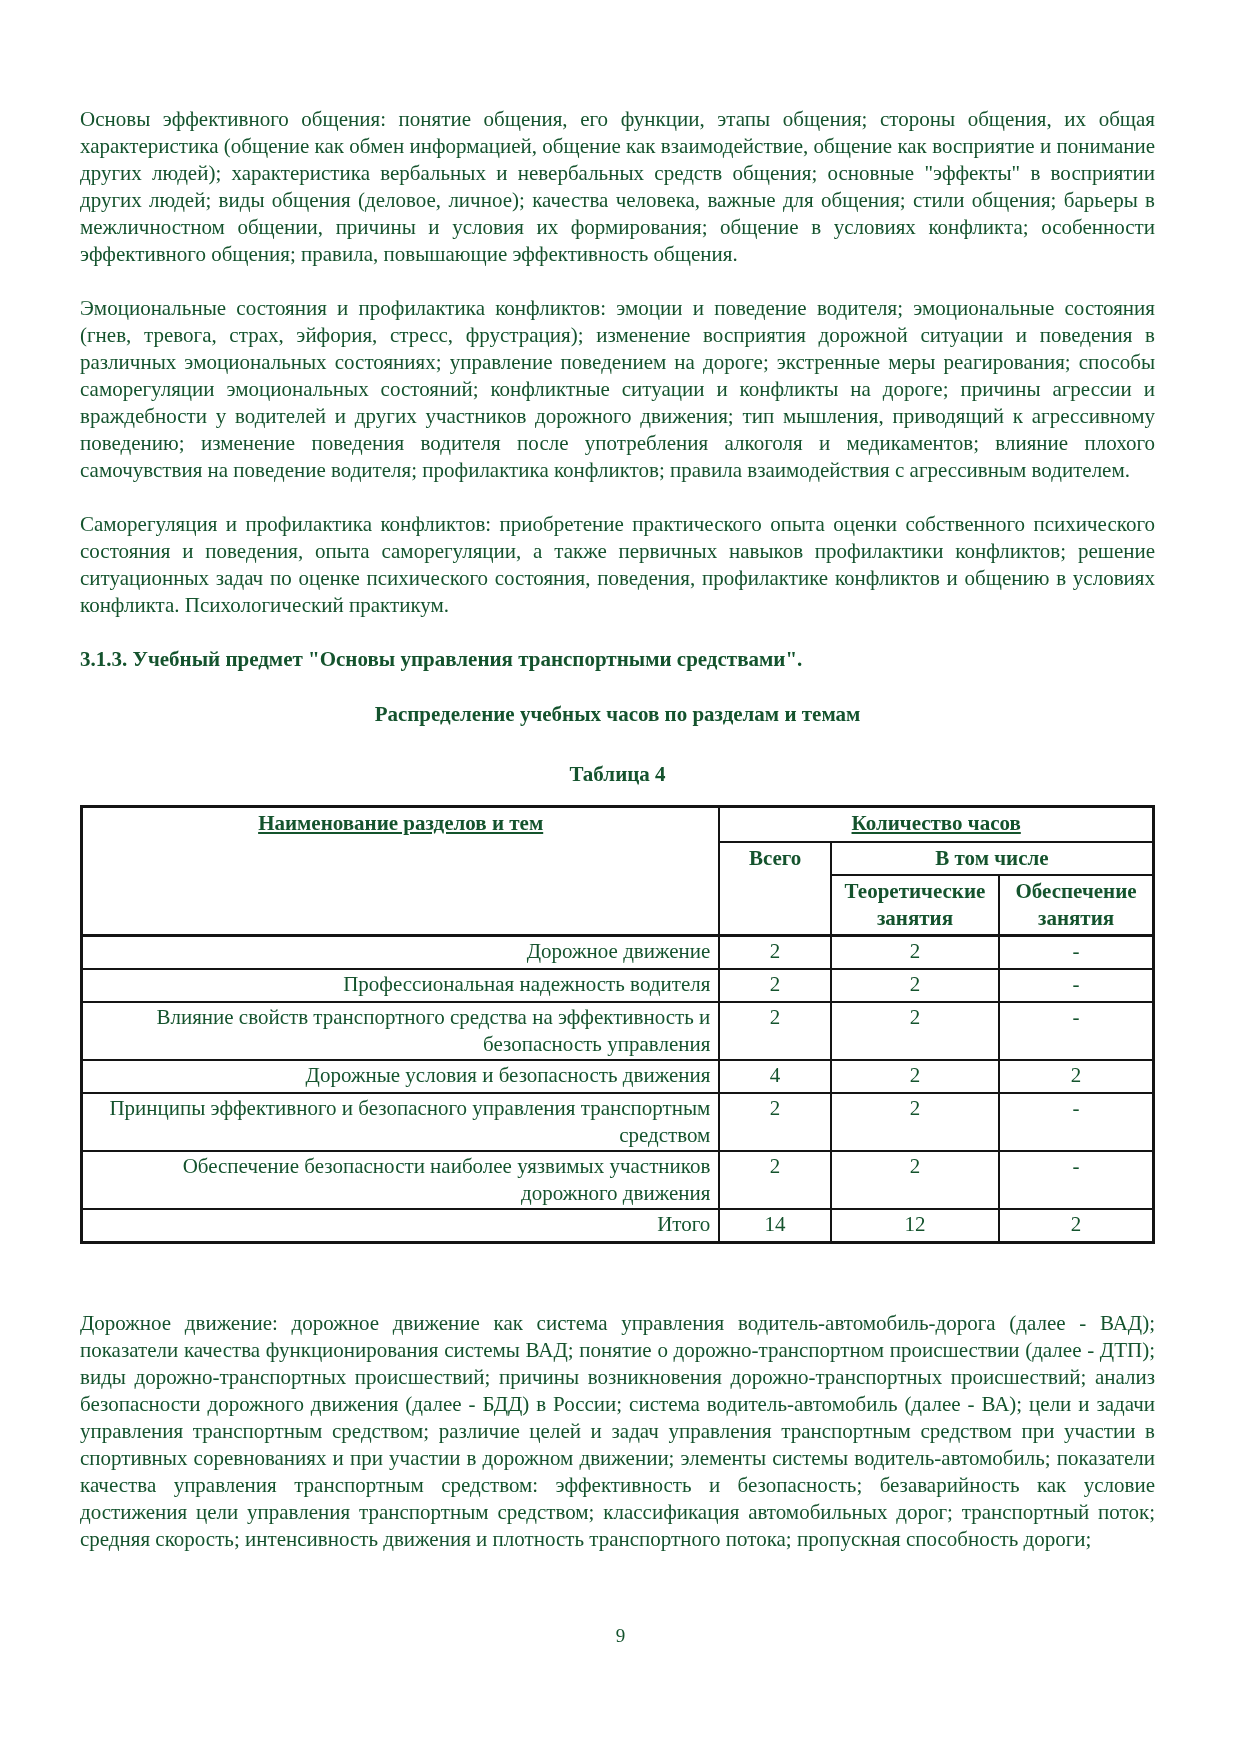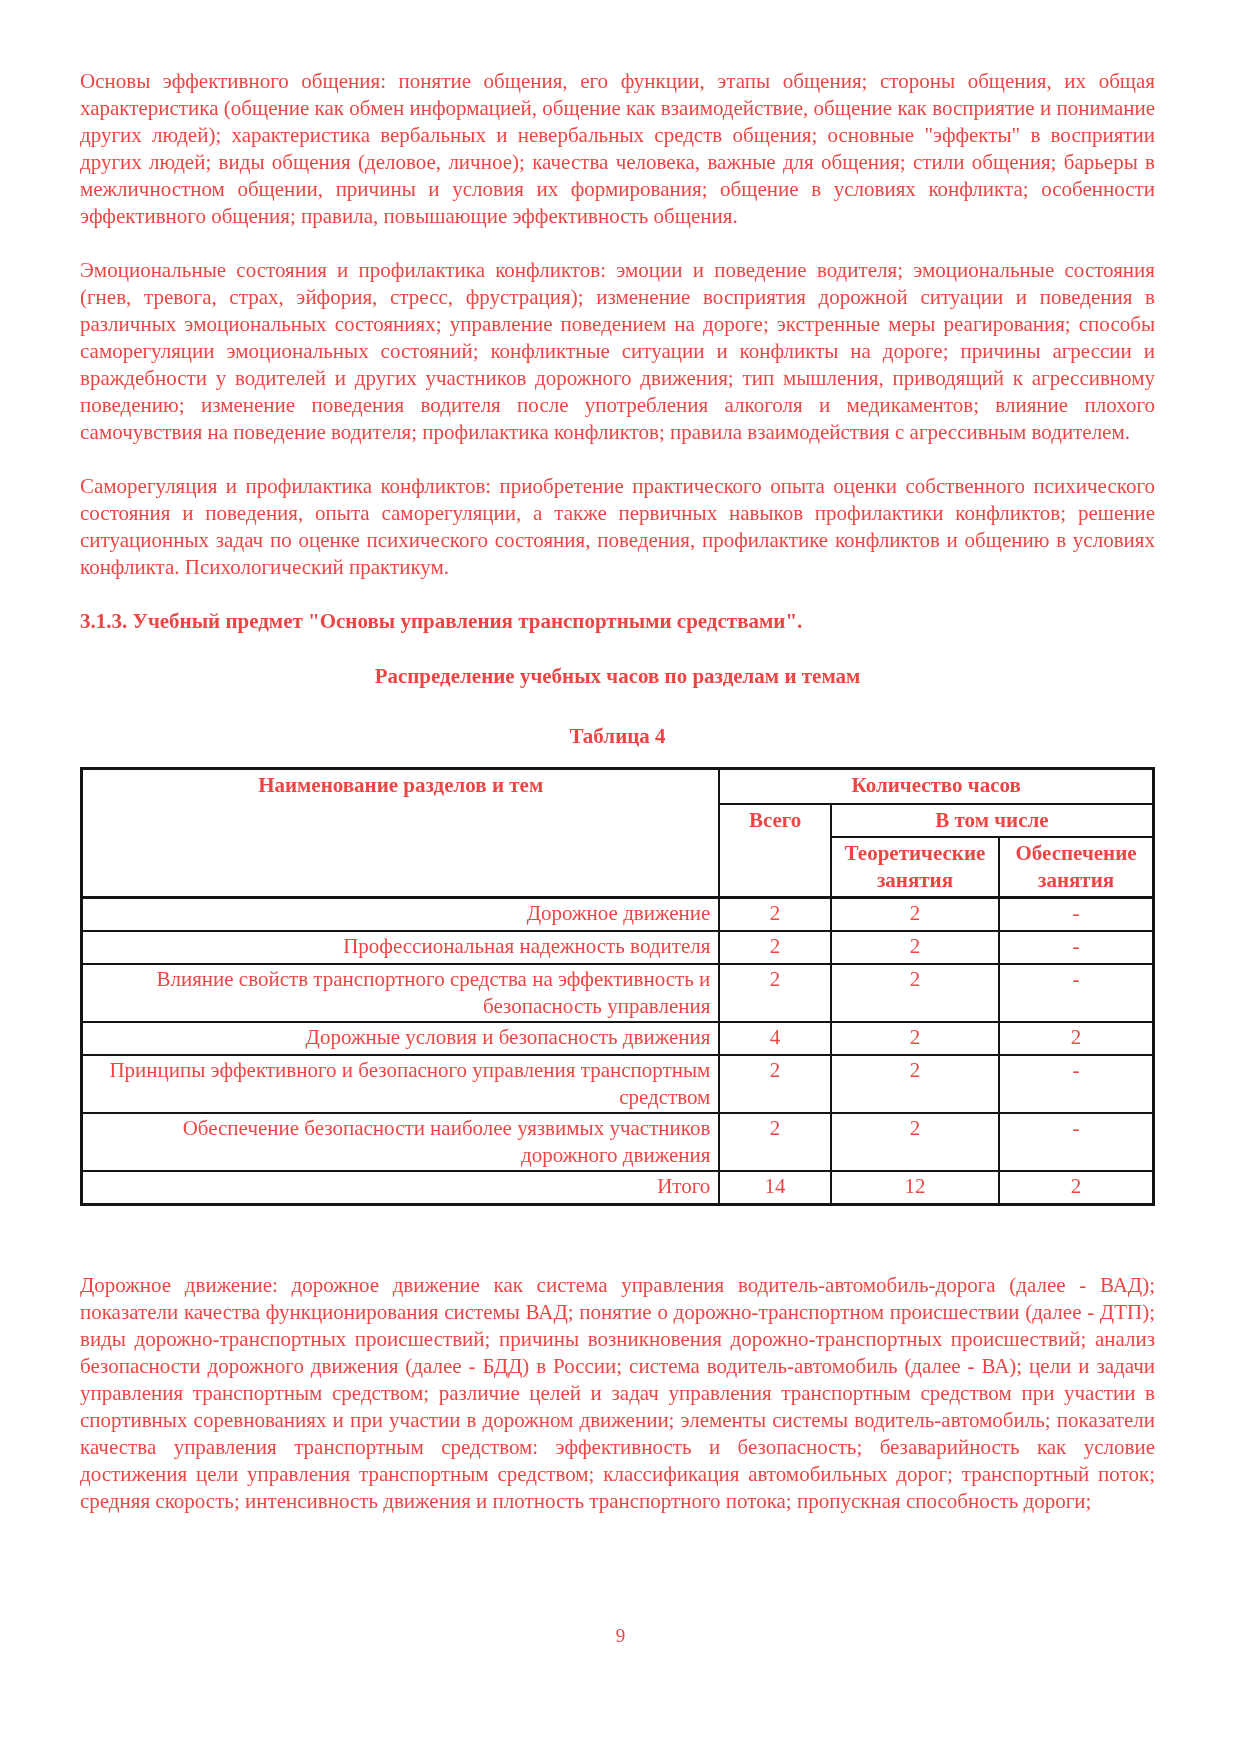--- a/index.html
+++ b/index.html
@@ -1,26 +1,26 @@
 <!DOCTYPE html>
 <html lang="ru"><head>
 <meta charset="utf-8">
 <style>
   html,body { margin:0; padding:0; background:#ffffff; }
   .page {
     position:relative;
     width:1241px;
     height:1755px;
     box-sizing:border-box;
-    padding:68px 86px 0 80px;
+    padding:106px 86px 0 80px;
     background:#ffffff;
     font-family:"Liberation Serif","DejaVu Serif",serif;
     font-size:21px;
     line-height:27px;
-    color:#ef4444;
+    color:#14532d;
     overflow:hidden;
   }
   .para { margin:0 0 27px 0; text-align:justify; }
   .heading { margin:0 0 28px 0; font-weight:bold; text-align:left; }
   .table-title { margin:12px 0 33px 0; font-weight:bold; text-align:center; }
   .table-label { margin:0 0 17px 0; font-weight:bold; text-align:center; }
 
   table.hours {
     width:100%;
     border-collapse:collapse;
@@ -31,21 +31,21 @@
   table.hours th, table.hours td {
     border:2px solid #141414;
     vertical-align:top;
     line-height:27px;
   }
   table.hours th {
     font-weight:bold;
     text-align:center;
     padding:2px 4px;
   }
-  table.hours thead tr.r1 th { height:29px; }
+  table.hours thead tr.r1 th { height:29px;text-decoration:underline; }
   table.hours thead tr.r2 th { height:27px; }
   table.hours tbody tr:first-child td { border-top:3px solid #141414; }
   table.hours td { padding:1px 4px; height:29px; }
   table.hours td.name { text-align:right; padding-left:5px; padding-right:8px; }
   table.hours td.num { text-align:center; }
 
   .page-number {
     position:absolute;
     left:0; right:0;
     top:1624px;

